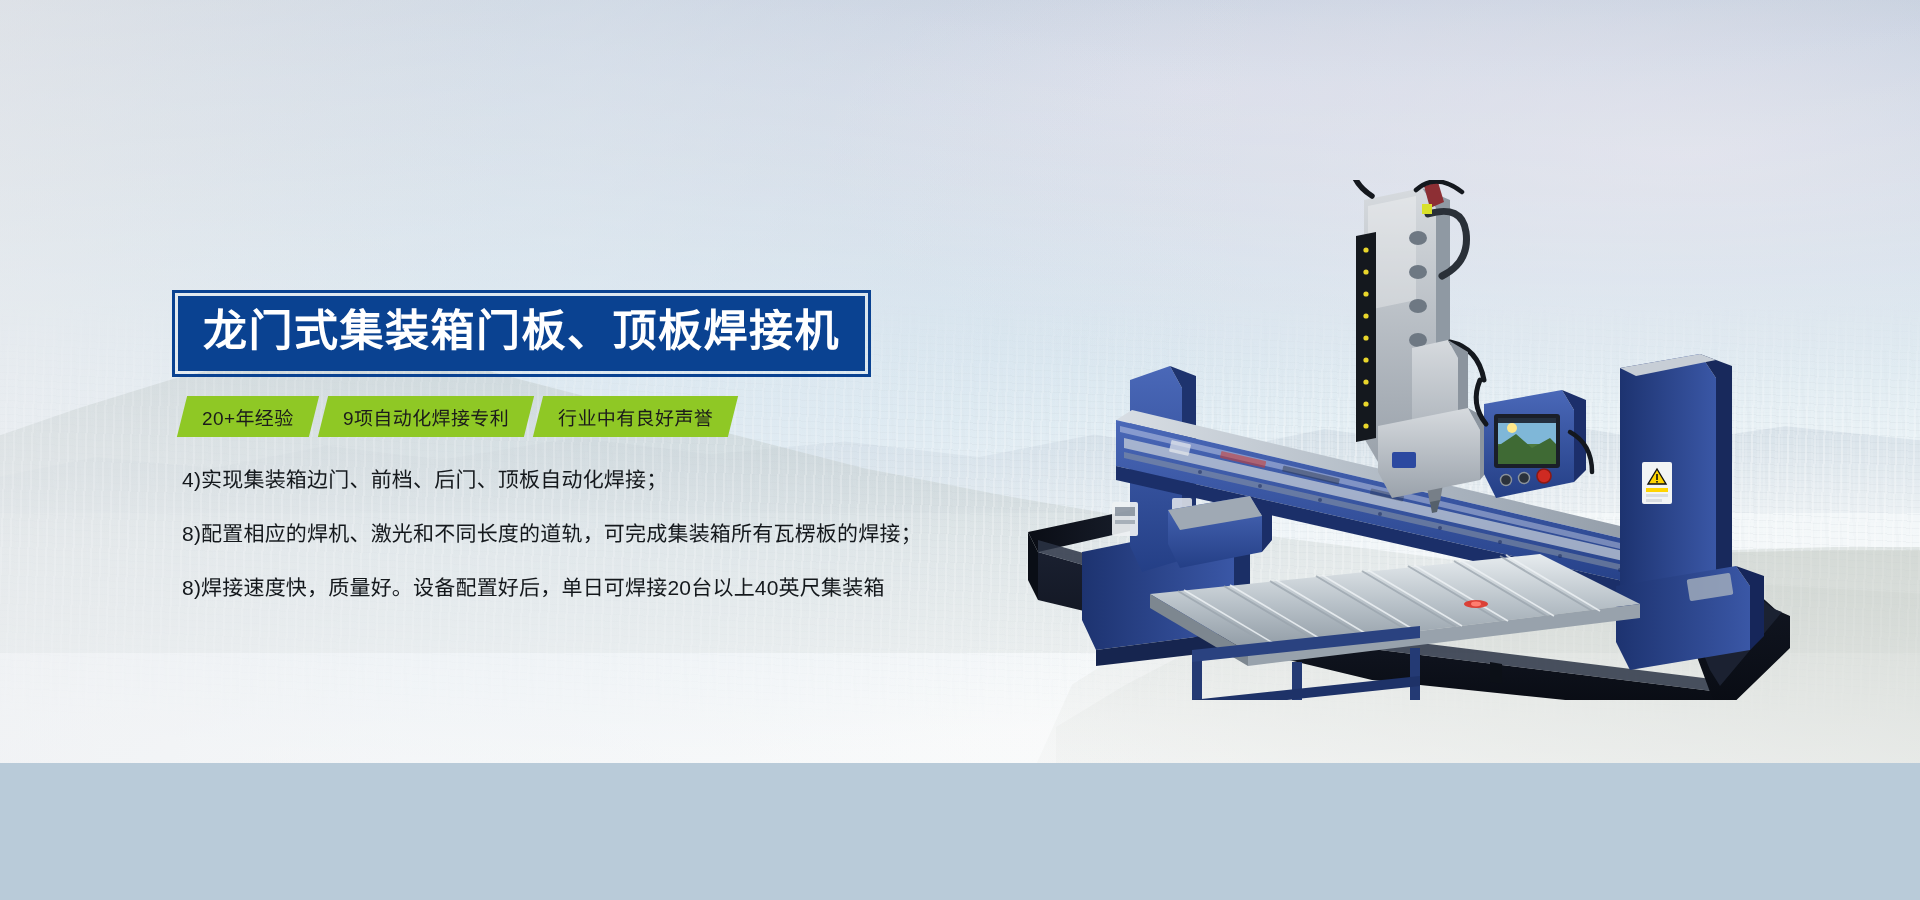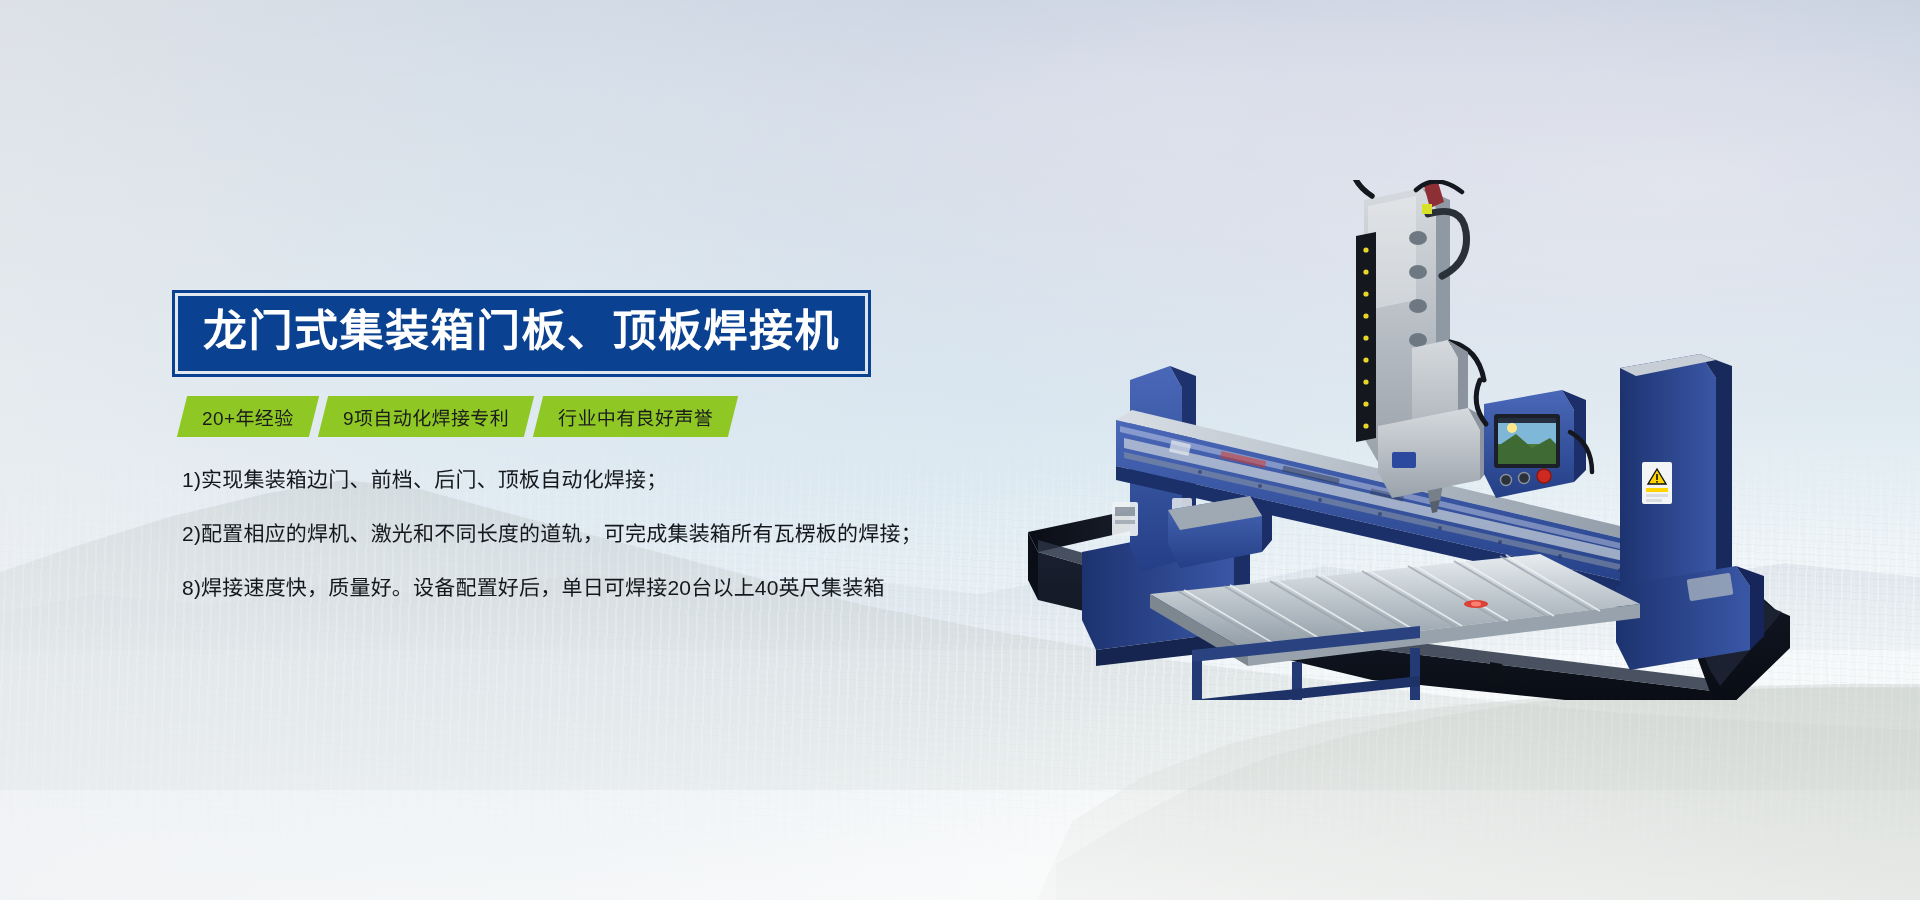--- a/index.html
+++ b/index.html
@@ -3,21 +3,21 @@
 <meta charset="utf-8">
 <title>Gantry Welder Banner</title>
 <style>
   html,body{margin:0;padding:0;}
   body{
     width:1920px;height:900px;overflow:hidden;
     font-family:"Liberation Sans","DejaVu Sans",sans-serif;
     background:#b9cbd9;
   }
   #banner{
-    position:relative;width:1920px;height:900px;overflow:hidden;
+    position:relative;width:1920px;height:763px;overflow:hidden;
     background:#fca5a5;
   }
 
   
   .bg-layer{position:absolute;inset:0;}
 
   
   .bg-sky{
     background:
       radial-gradient(120% 80% at 62% 12%, rgba(214,218,232,.85) 0%, rgba(214,218,232,0) 55%),
@@ -184,22 +184,22 @@
       </div>
       <div class="badge">
         <span class="badge-text">9项自动化焊接专利</span>
       </div>
       <div class="badge">
         <span class="badge-text">行业中有良好声誉</span>
       </div>
     </div>
 
     <div class="points">
-      <p class="point">1)实现集装箱边门、前档、后门、顶板自动化焊接；</p>
-      <p class="point">2)配置相应的焊机、激光和不同长度的道轨，可完成集装箱所有瓦楞板的焊接；</p>
+      <p class="point">4)实现集装箱边门、前档、后门、顶板自动化焊接；</p>
+      <p class="point">8)配置相应的焊机、激光和不同长度的道轨，可完成集装箱所有瓦楞板的焊接；</p>
       <p class="point">8)焊接速度快，质量好。设备配置好后，单日可焊接20台以上40英尺集装箱</p>
     </div>
 
   </div>
 
   <div class="machine">
     <svg viewBox="0 0 800 520" xmlns="http://www.w3.org/2000/svg" aria-hidden="true">
       <defs>
         <linearGradient id="blu" x1="0" y1="0" x2="0" y2="1">
           <stop offset="0" stop-color="#4a68b8"></stop>

